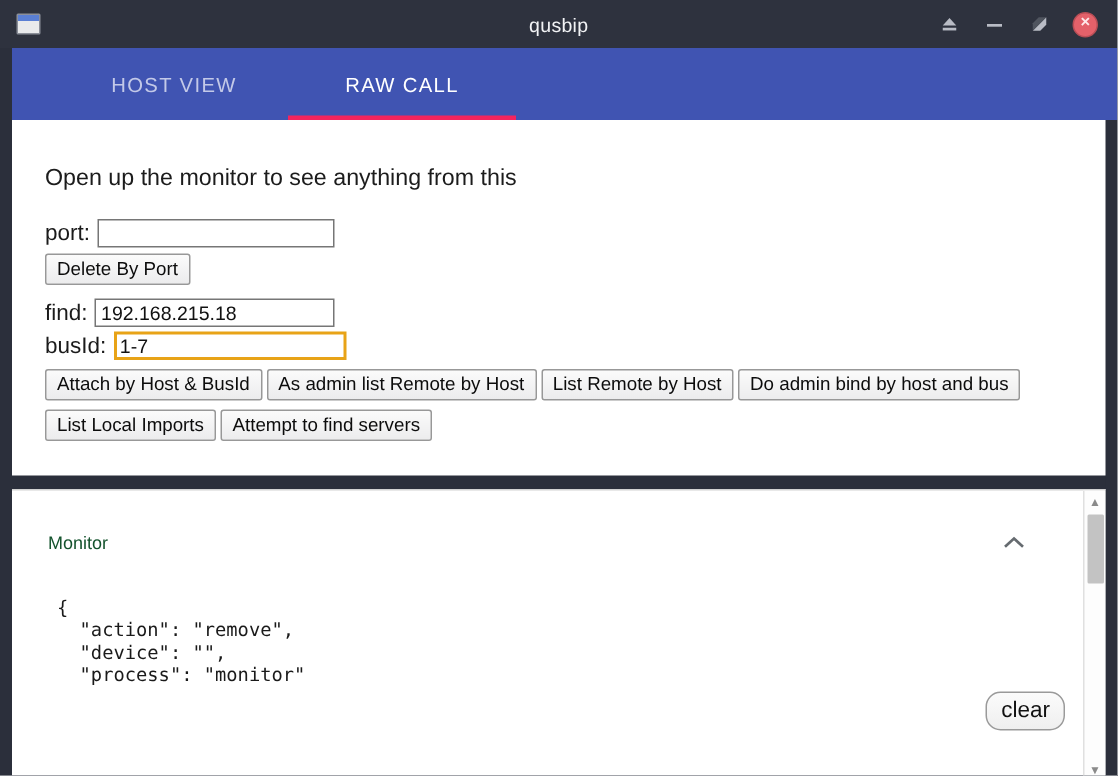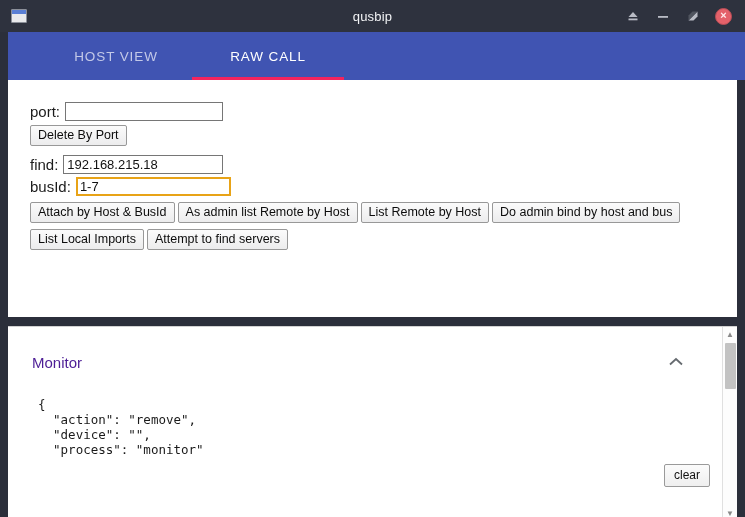--- a/index.html
+++ b/index.html
@@ -211,22 +211,22 @@
     position: relative;
     border-top: 1px solid #d2d2d2;
     overflow: hidden;
   }
   .monitor-head {
     display: flex;
     align-items: center;
     padding: 24px 20px 0 24px;
   }
   .monitor-title {
-    font-size: 15px;
-    color: #4c1d95;
+    font-size: 12px;
+    color: #14532d;
   }
   .chevron {
     margin-left: auto;
     width: 22px;
     height: 22px;
     display: flex;
     align-items: center;
     justify-content: center;
     margin-right: 30px;
   }
@@ -236,25 +236,25 @@
     color: #1a1a1a;
     line-height: 15px;
     padding: 24px 0 0 30px;
     white-space: pre;
   }
   .clear-btn {
     position: absolute;
     right: 27px;
     bottom: 33px;
     font-family: "Liberation Sans", sans-serif;
-    font-size: 12px;
+    font-size: 15px;
     color: #111;
     background: linear-gradient(#fbfbfb, #efefef);
     border: 1px solid #9a9a9a;
-    border-radius: 2px;
+    border-radius: 10px;
     padding: 3px 9px 4px 9px;
     cursor: default;
   }
 
   
   .scrollbar {
     position: absolute;
     top: 0;
     right: 0;
     width: 15px;
@@ -324,20 +324,21 @@
       <span>HOST VIEW</span>
     </div>
     <div class="tab active">
       <span>RAW CALL</span>
     </div>
   </div>
 
   <div class="content-wrap">
 
     <div class="panel-top">
+      <div class="intro">Open up the monitor to see anything from this</div>
 
       <div class="field-row">
         <span class="field-label">port:</span>
         <input class="txt w-port" type="text" value="" style="">
       </div>
       <div class="btn-single">
         <button class="btn">Delete By Port</button>
       </div>
 
       <div class="field-row">

